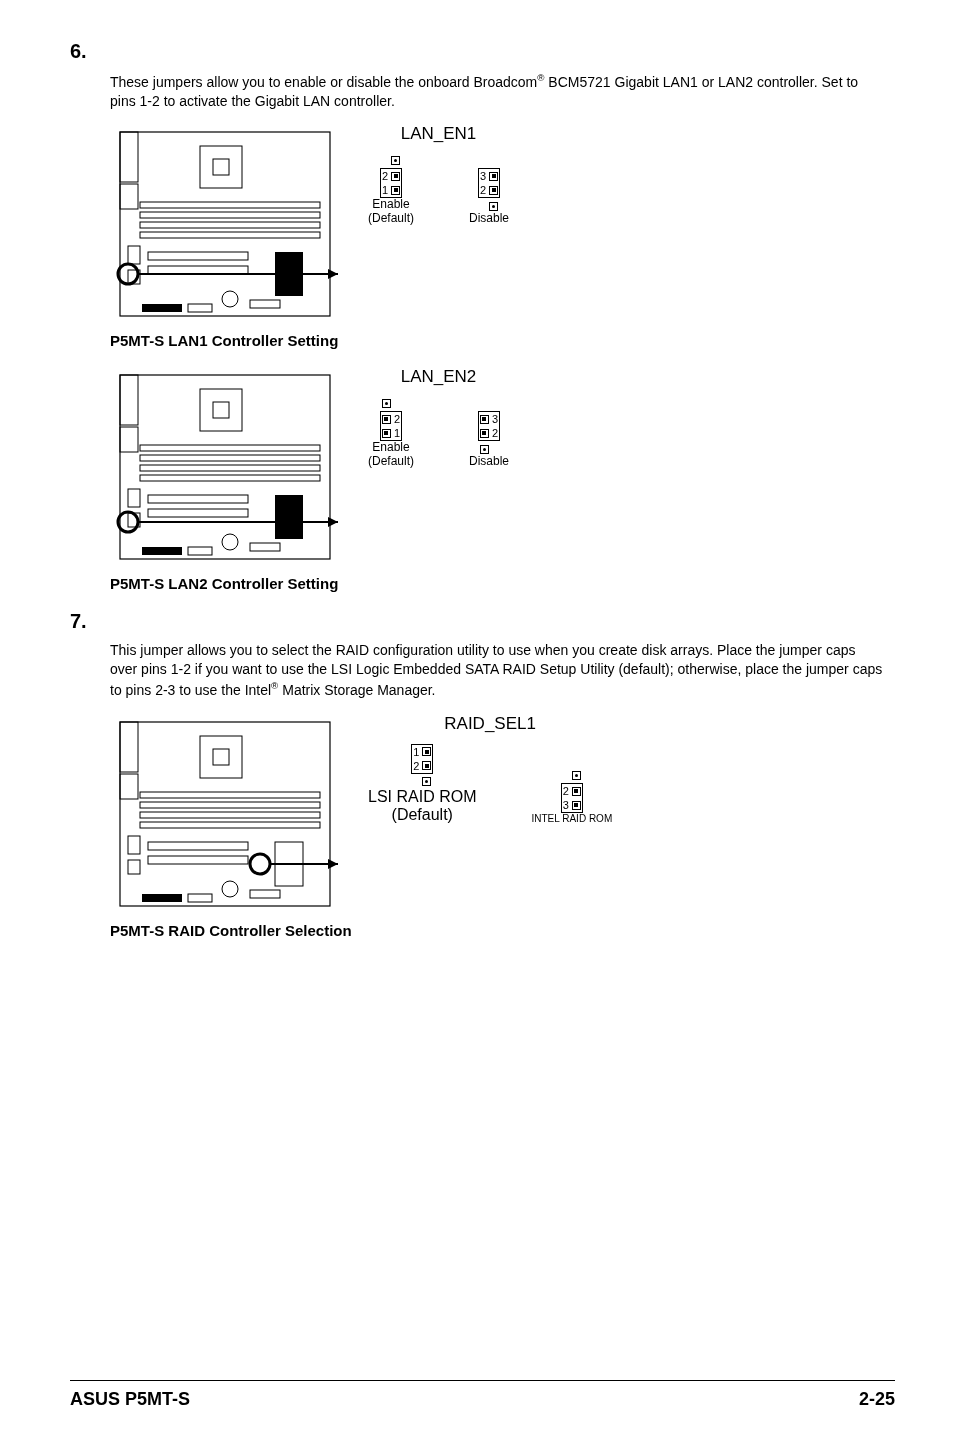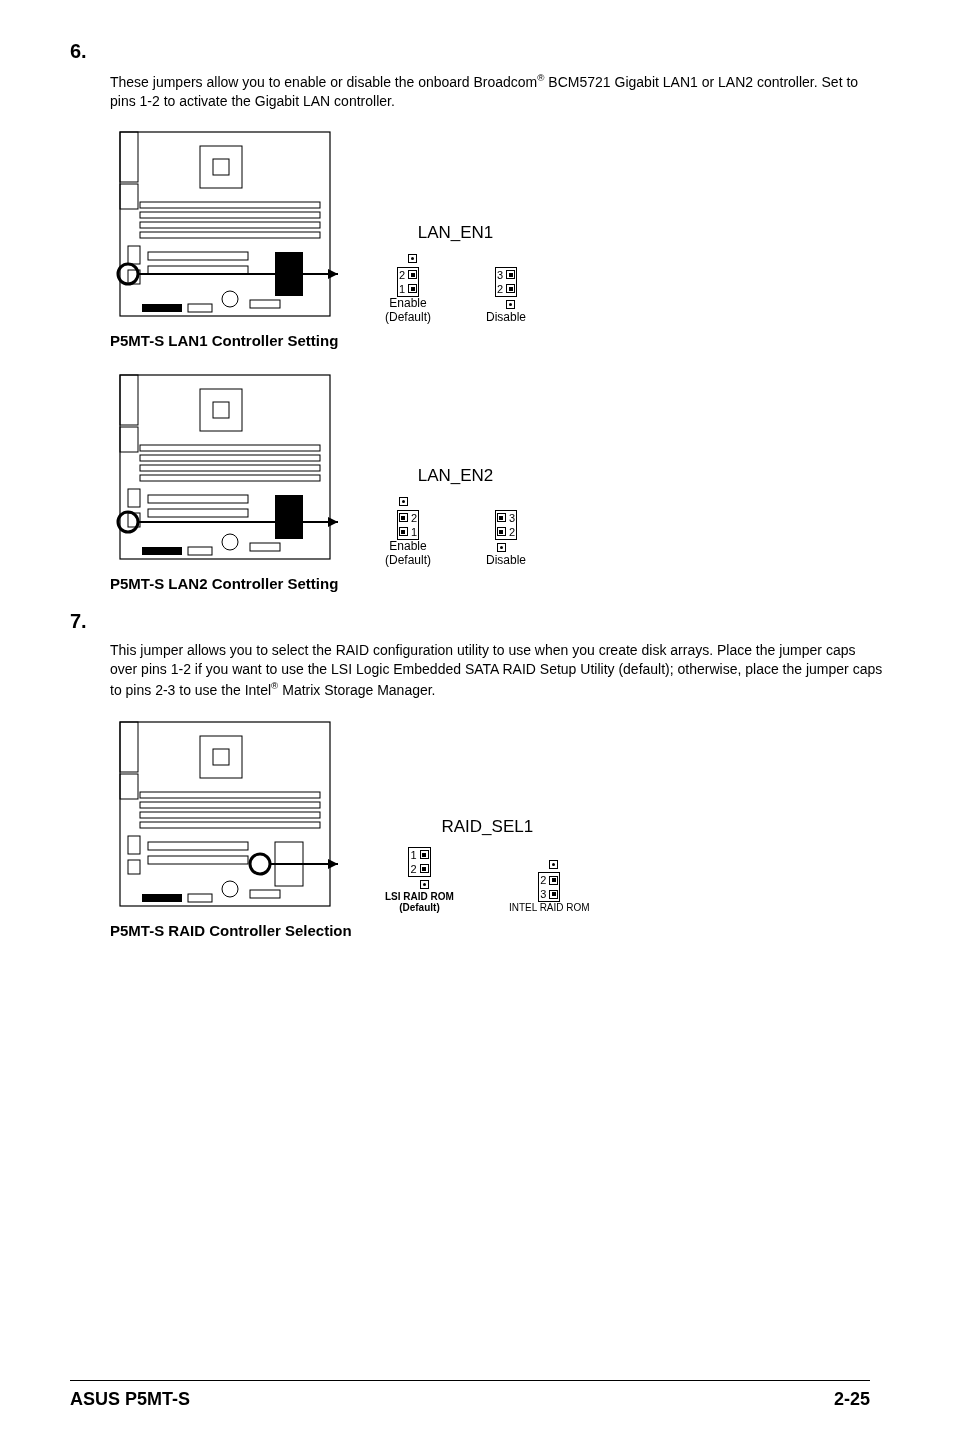--- a/index.html
+++ b/index.html
@@ -31,22 +31,22 @@
     line-height: 1.35;
     margin-left: 40px;
     margin-bottom: 14px;
   }
   .diagram-block {
     margin-left: 40px;
     margin-bottom: 18px;
   }
   .diag-row {
     display: flex;
-    align-items: flex-end;
-    gap: 40px;
+    align-items: flex-start;
+    gap: 23px;
   }
   .board {
     width: 235px;
     height: 200px;
     position: relative;
     flex-shrink: 0;
   }
   .board svg { width: 100%; height: 100%; }
   .jumper-area {
     display: flex;
@@ -85,21 +85,21 @@
   .pnum { font-size:11px; }
   .jlabel { font-size:12px; text-align:center; line-height:1.15; }
   .caption {
     font-weight: bold;
     font-size: 15px;
     margin-top: 8px;
   }
   .footer {
     position: absolute;
     bottom: 28px;
-    left: 70px; right: 84px;
+    left: 70px; right: 59px;
     border-top: 1px solid #000;
     padding-top: 8px;
     display:flex; justify-content:space-between;
     font-weight: bold;
     font-size: 18px;
   }
   sup { font-size: 0.7em; }
 </style>
 </head>
 <body>
@@ -317,21 +317,21 @@
               <div class="pinwrap">
                   <span class="pnum">2</span>
                   <div class="pin filled"></div>
                 </div>
             </div>
             <div class="pinwrap">
                 <span class="pnum" style="visibility:hidden;">3</span>
                 <div class="pin open"></div>
               </div>
           </div>
-          <div class="jlabel" style="font-size:10px;font-weight:bold;"><span>LSI RAID ROM</span><br><span>(Default)</span></div>
+          <div class="jlabel" style="font-size:16px;"><span>LSI RAID ROM</span><br><span>(Default)</span></div>
         </div>
         <div class="jopt">
           <div class="pins-v">
             <div class="pinwrap">
                 <span class="pnum" style="visibility:hidden;">1</span>
                 <div class="pin open"></div>
               </div>
             <div class="cap-v">
               <div class="pinwrap">
                   <span class="pnum">2</span>

